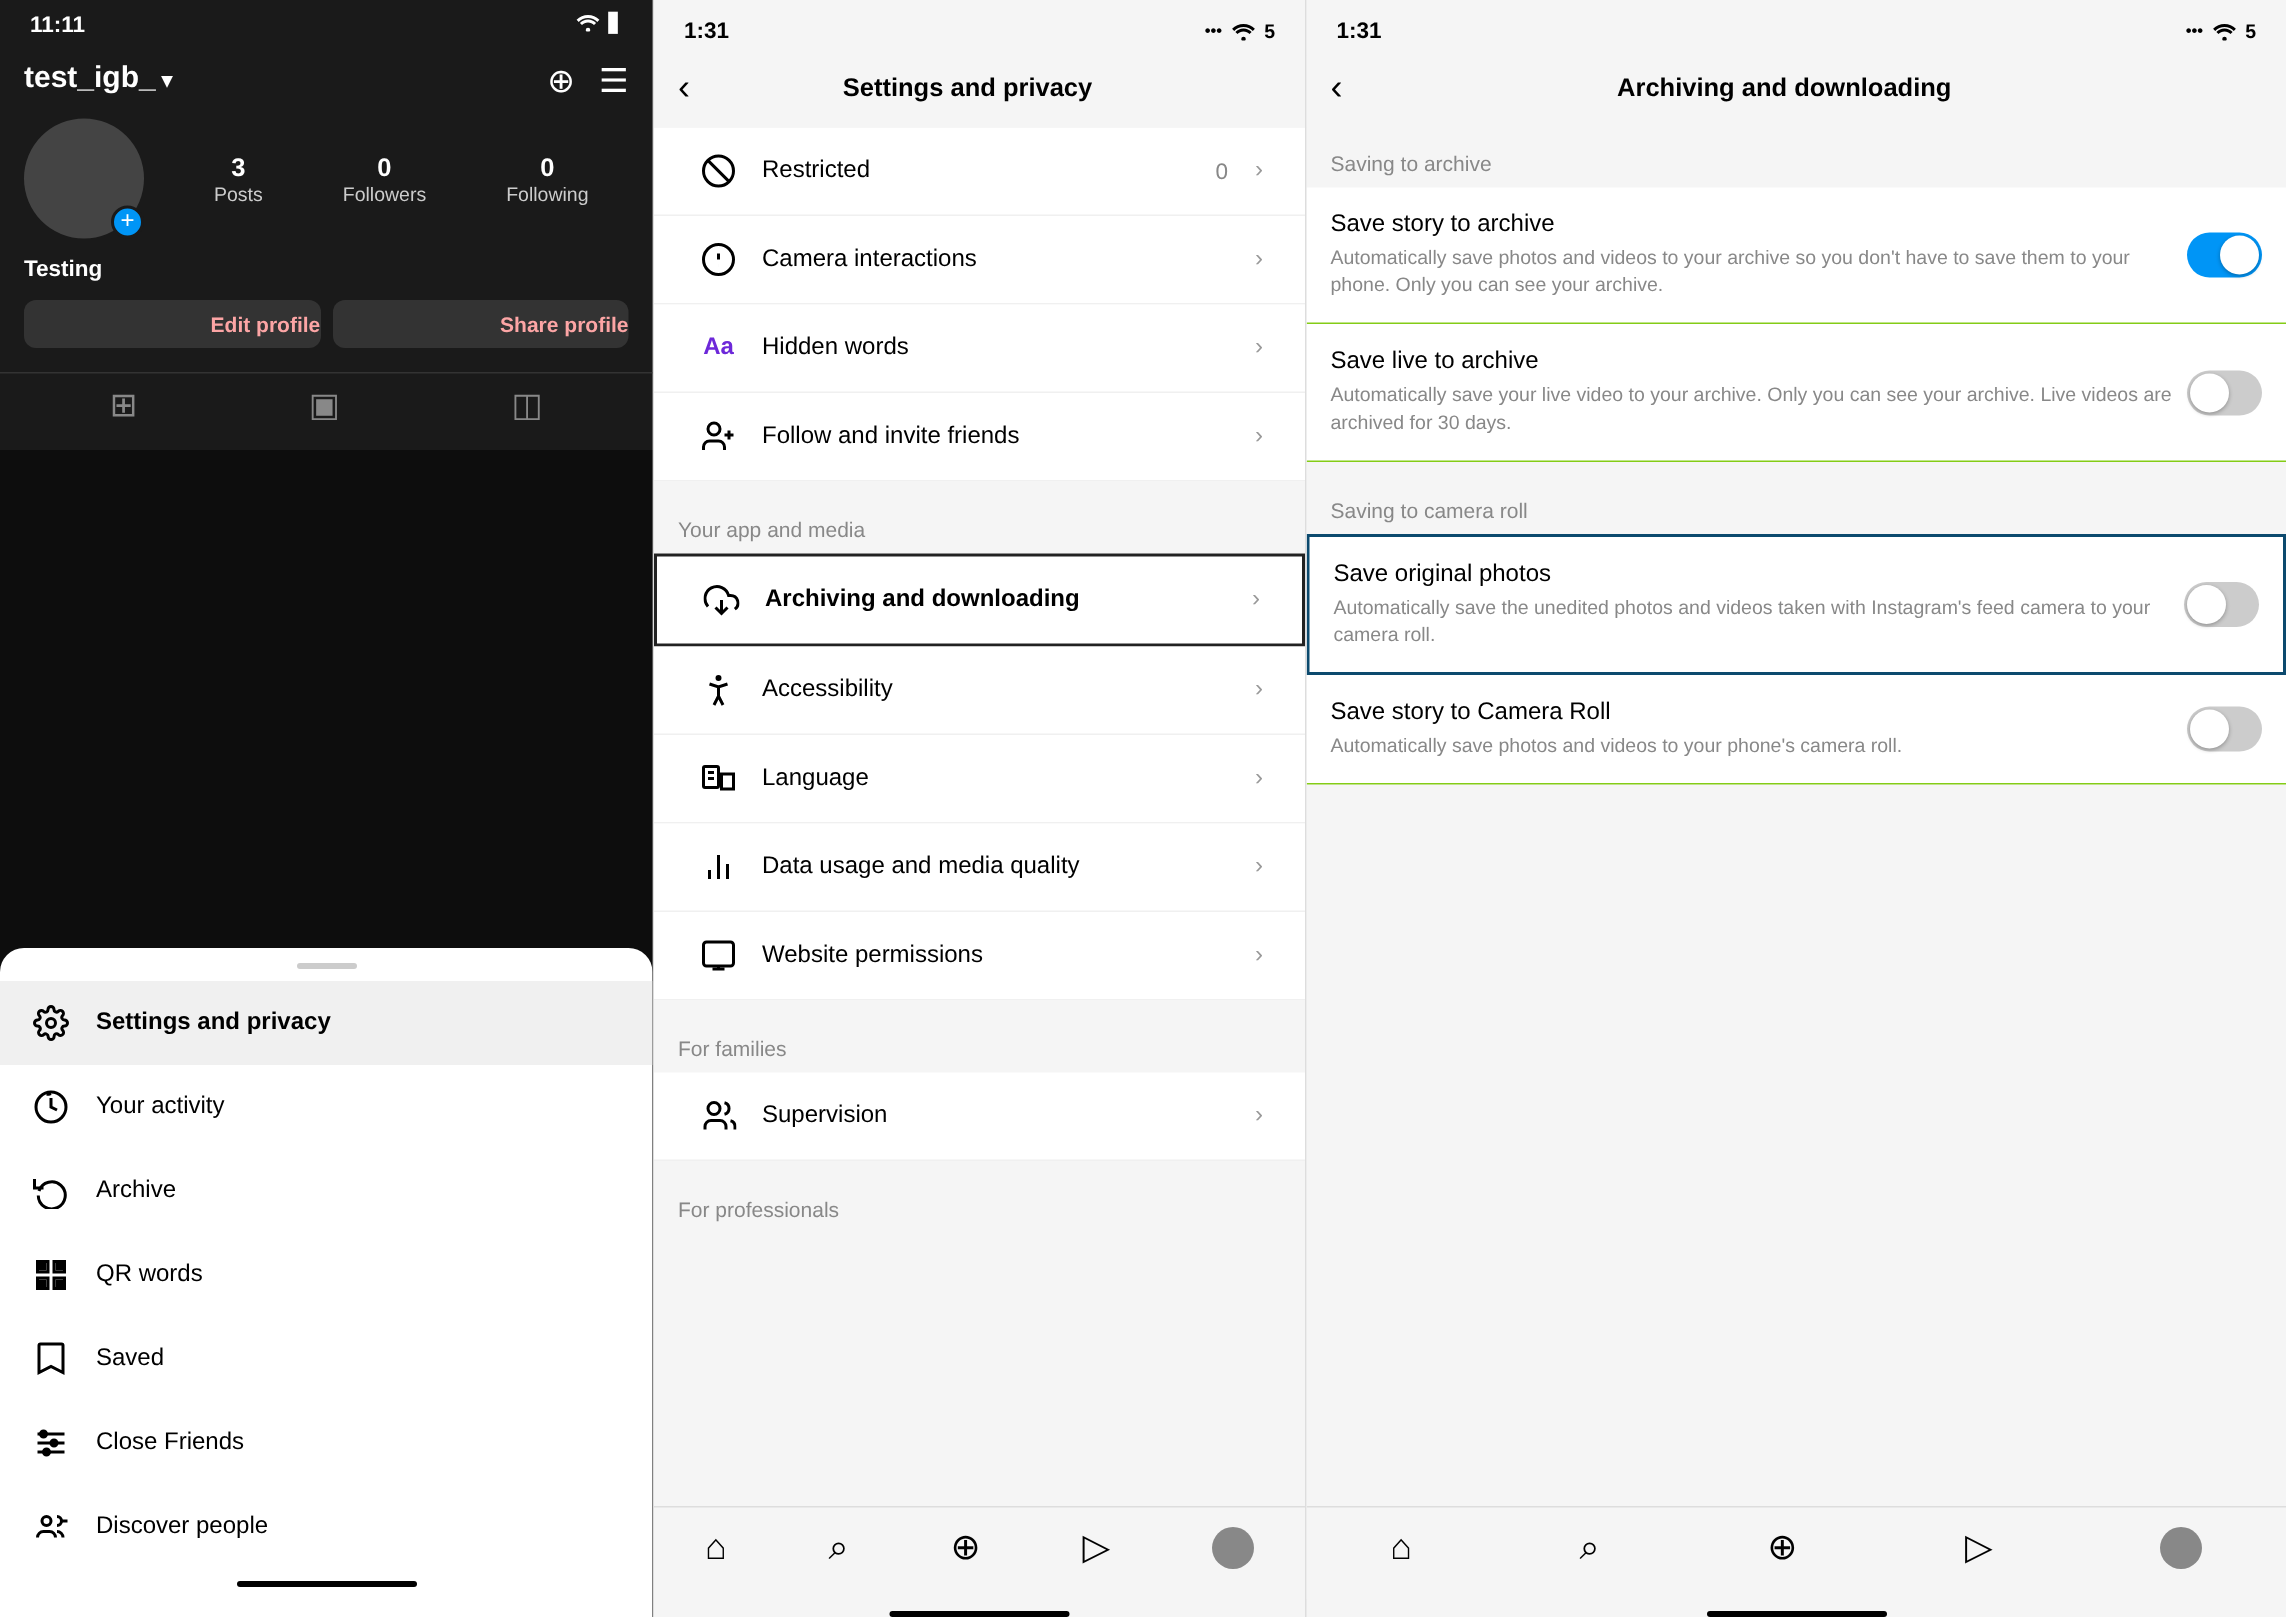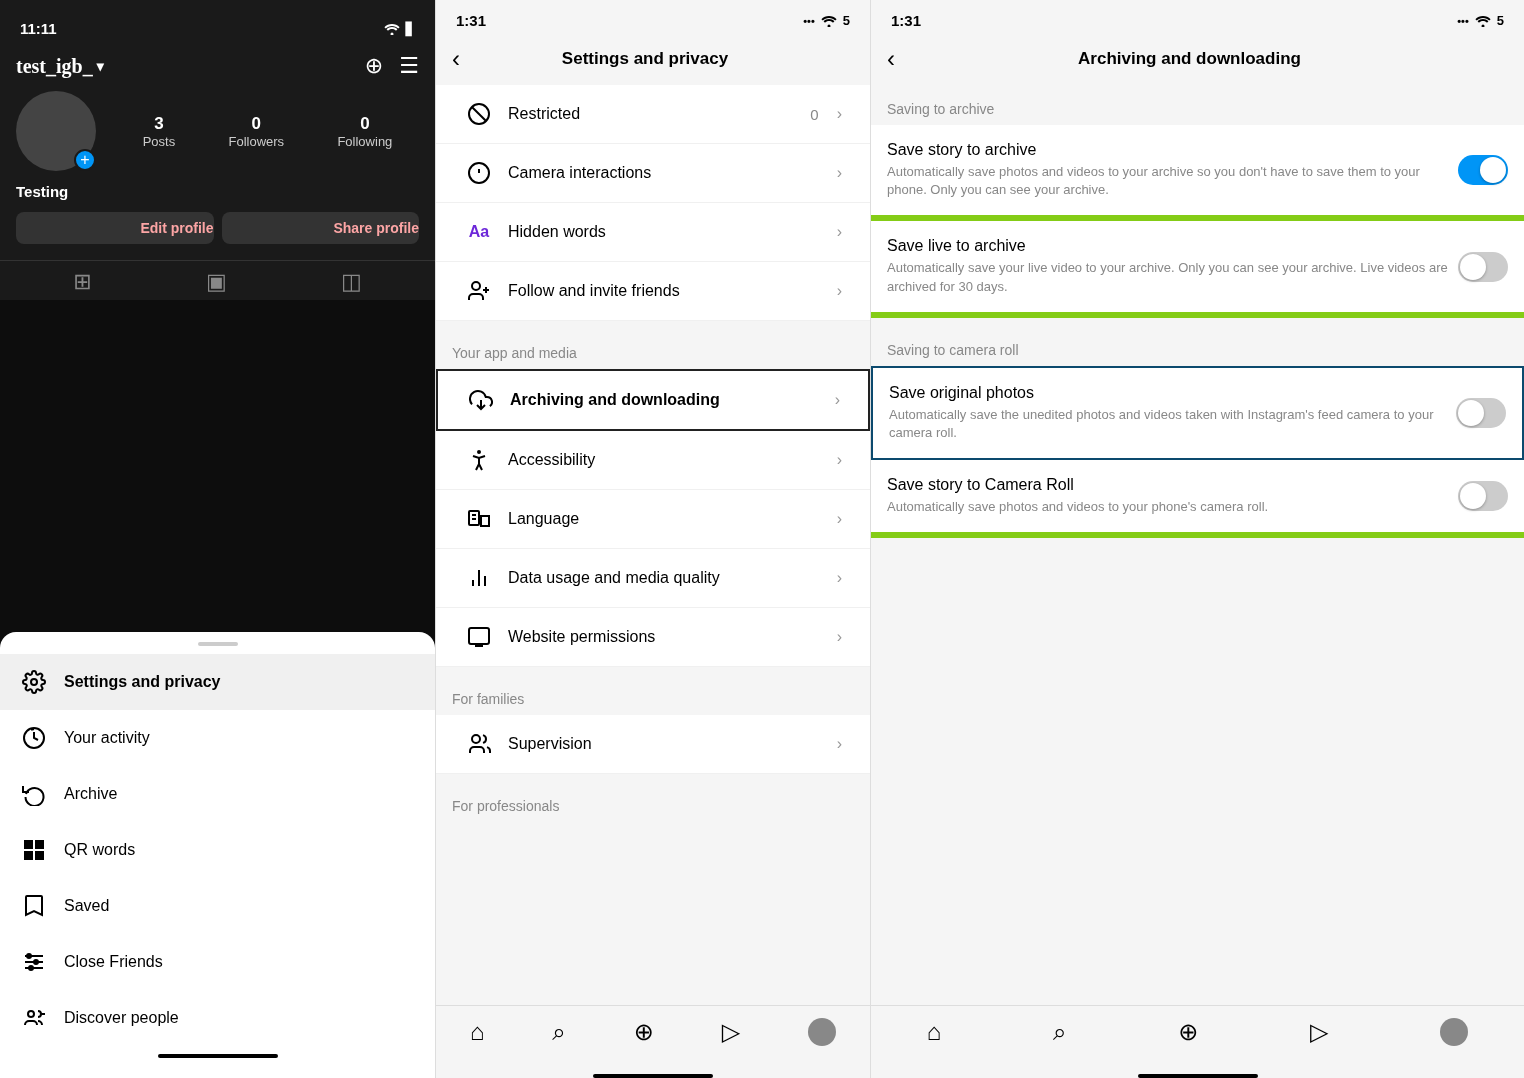--- a/index.html
+++ b/index.html
@@ -18,42 +18,41 @@
       height: 1078px;
       background: #1a1a1a;
       position: relative;
       overflow: hidden;
       flex-shrink: 0;
     }
 
     .status-bar-dark {
       display: flex;
       justify-content: space-between;
-      align-items: center;
-      padding: 20px 20px 8px;
+      align-items: flex-start;
+      padding: 8px 20px 8px;
       color: #fff;
       font-size: 15px;
       font-weight: 600;
       gap: 32px;
     }
 
     .status-right {
       display: flex;
       gap: 6px;
       align-items: center;
       font-size: 13px;
     }
 
     .profile-header {
       display: flex;
       justify-content: space-between;
-      align-items: center;
+      align-items: flex-start;
       padding: 8px 16px 12px;
       color: #fff;
-      font-family: Liberation Serif, serif;
     }
 
     .profile-username {
       font-size: 20px;
       font-weight: 700;
       display: flex;
       align-items: center;
       gap: 4px;
     }
 
@@ -331,21 +330,21 @@
       font-size: 14px;
       color: #888;
     }
 
     .archive-item {
       display: flex;
       align-items: center;
       justify-content: space-between;
       padding: 16px 16px;
       background: #fff;
-      border-bottom: 6px solid #84cc16;
+      border-bottom: 1px solid #84cc16;
     }
 
     .archive-item-left {
       flex: 1;
     }
 
     .archive-item-title {
       font-size: 16px;
       color: #000;
       font-weight: 400;

